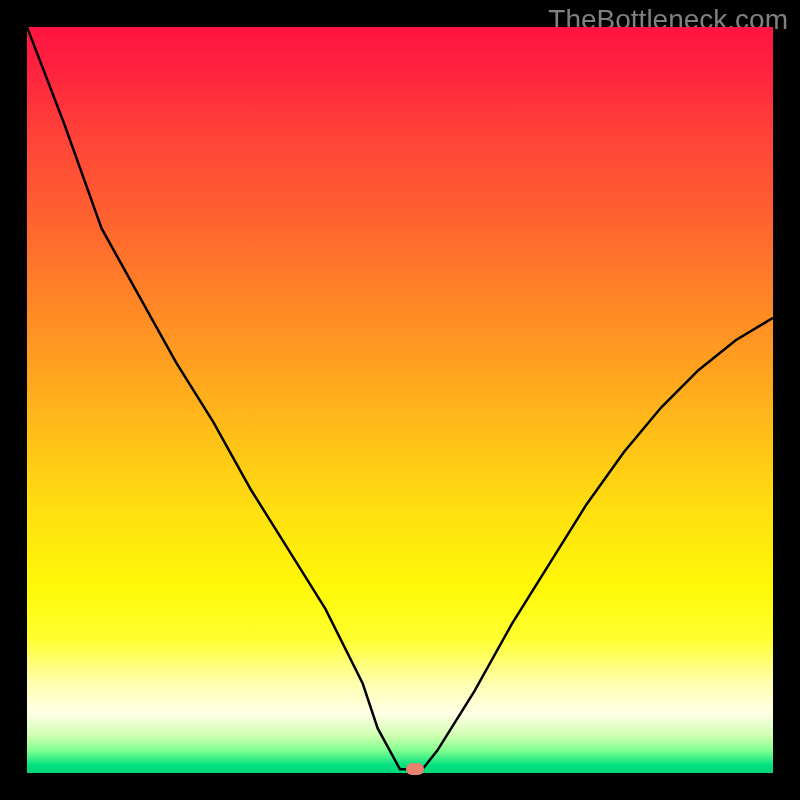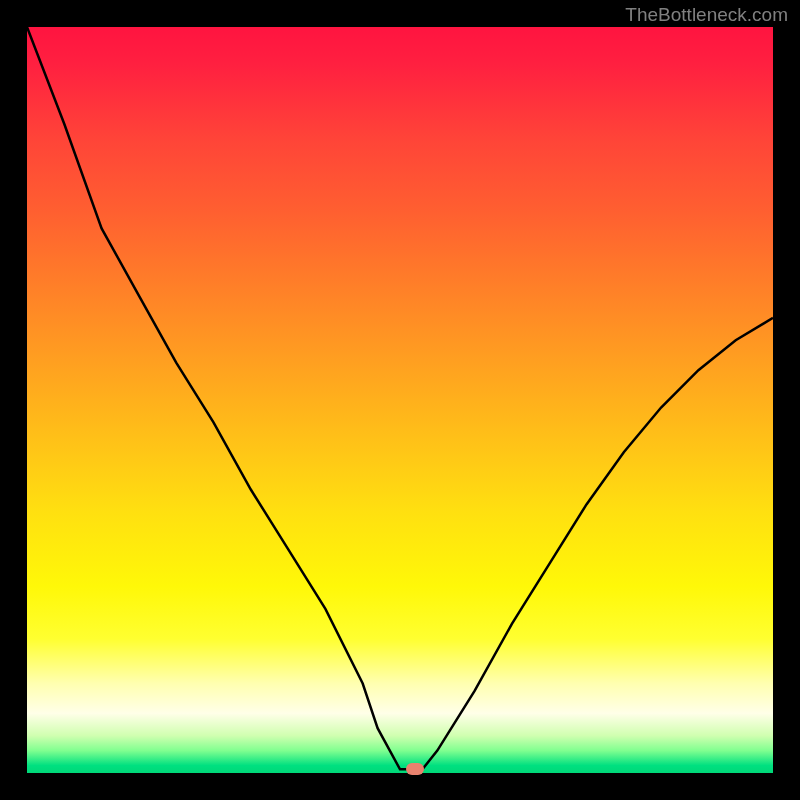--- a/index.html
+++ b/index.html
@@ -55,21 +55,21 @@
     height: 12px;
     background: #e8826e;
     border-radius: 6px;
     transform: translate(-50%, -50%);
   }
   .attribution {
     position: absolute;
     top: 4px;
     right: 12px;
     color: #808080;
-    font-size: 19px;
+    font-size: 28px;
     font-family: Arial, sans-serif;
   }
 </style>
 </head>
 <body>
 
 <div class="container">
   <div class="attribution">TheBottleneck.com</div>
   <div class="plot-area">
     <svg class="curve-svg" viewBox="0 0 746 746">

